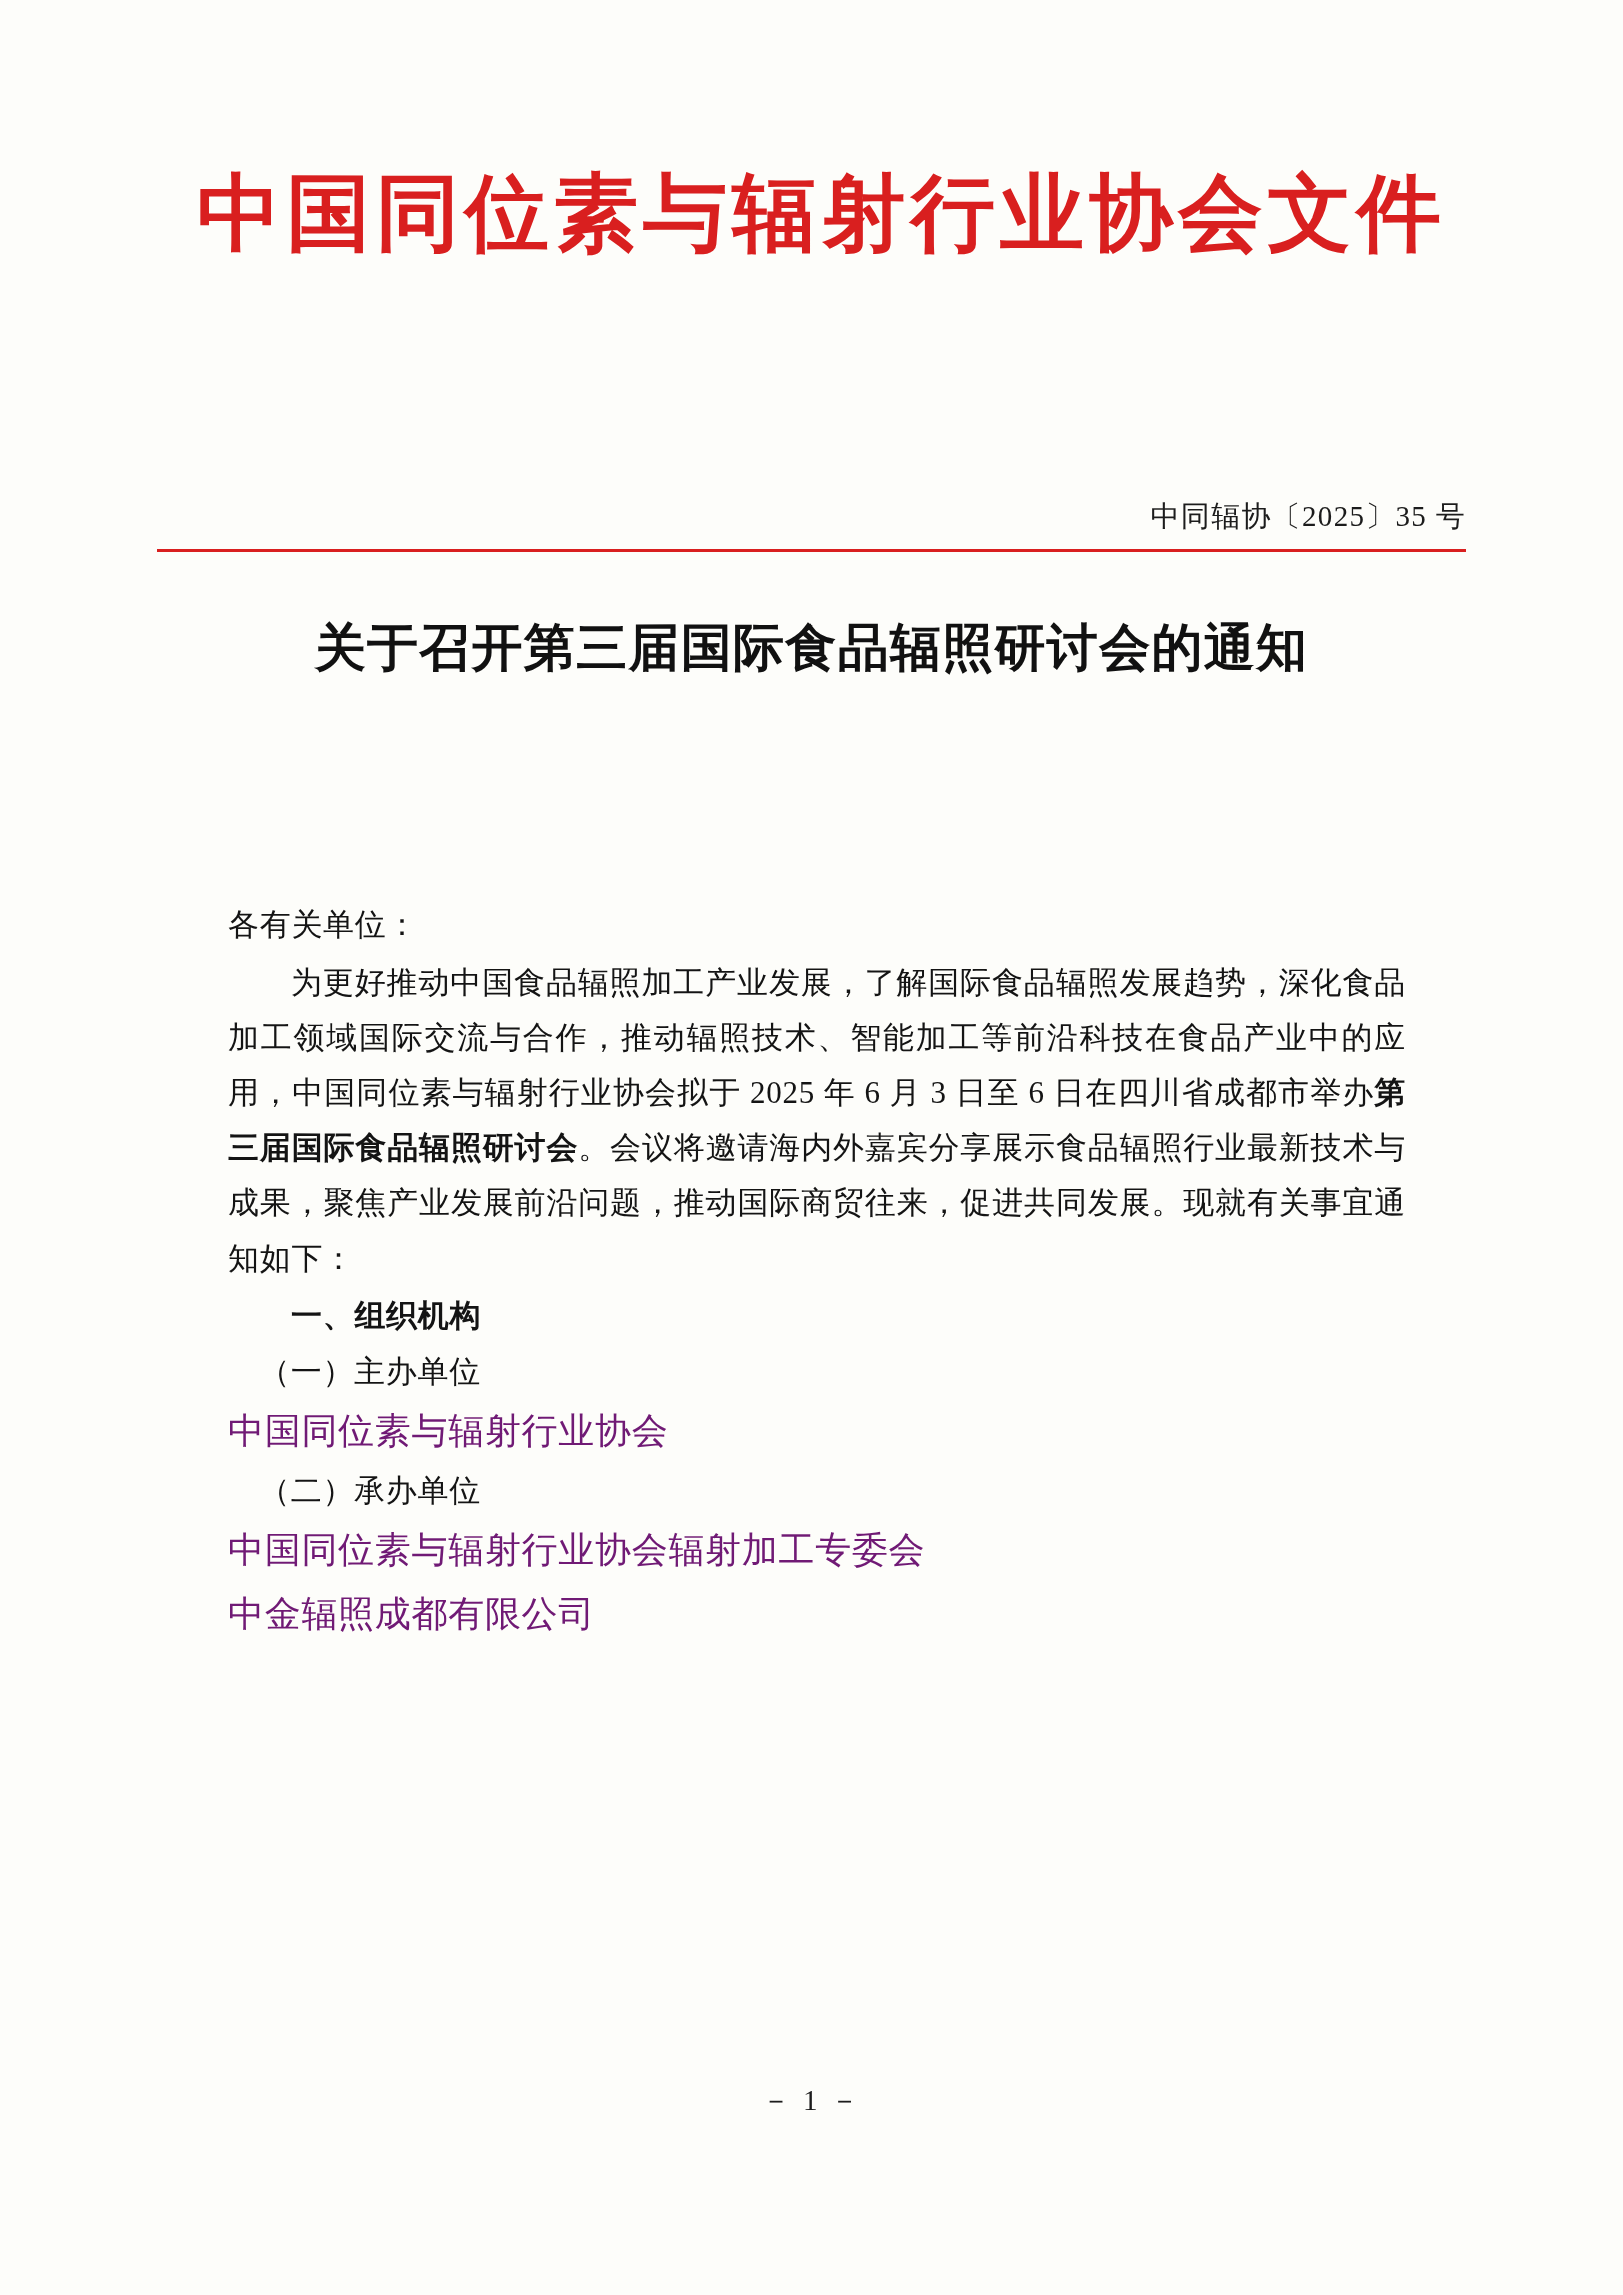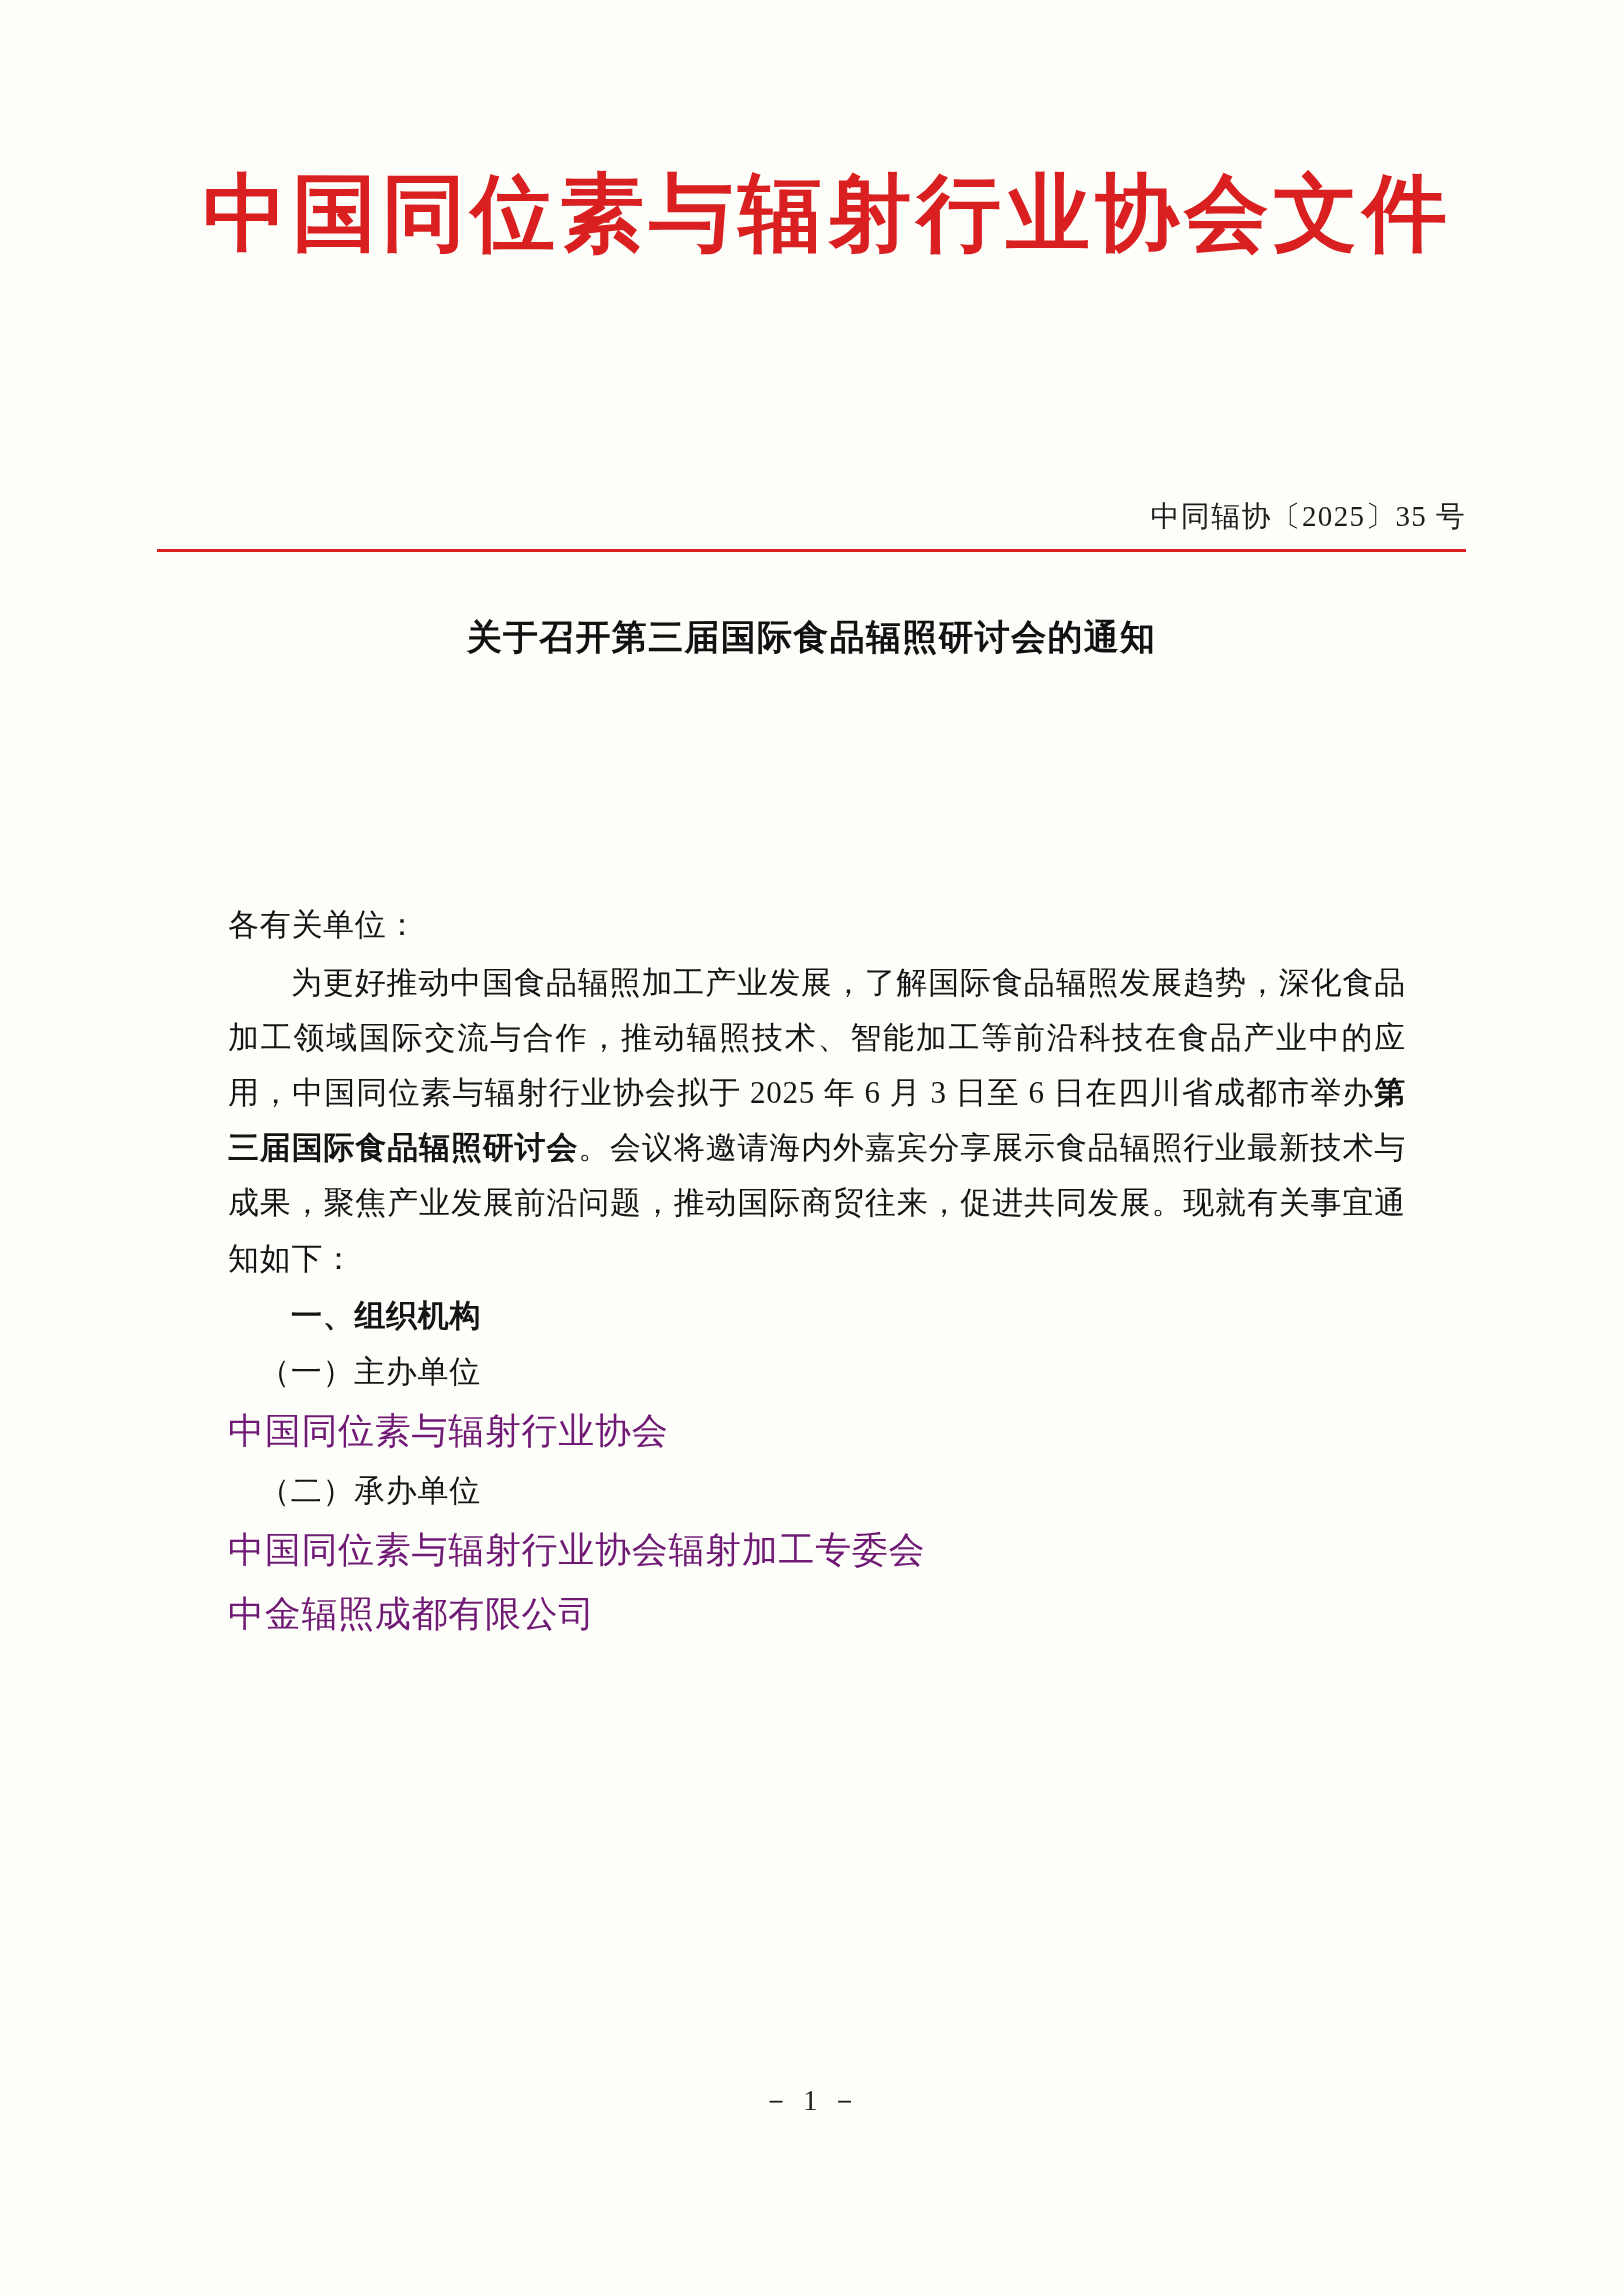--- a/index.html
+++ b/index.html
@@ -31,21 +31,21 @@
     position: absolute;
     left: 157px;
     top: 0;
     width: 1309px;
     height: 2295px;
   }
 
   
   .masthead {
     position: absolute;
-    left: 16px;
+    left: 10px;
     top: 164px;
     width: 1309px;
     text-align: center;
     color: #d91f1f;
     font-family: "Liberation Serif", "DejaVu Serif", serif;
     font-weight: bold;
     font-size: 84px;
     letter-spacing: 5.2px;
     line-height: 1.2;
     white-space: nowrap;
@@ -73,21 +73,21 @@
 
   
   .title-block {
     position: absolute;
     left: 0;
     top: 615px;
     width: 1309px;
     text-align: center;
   }
   .title-line {
-    font-size: 35px;
+    font-size: 51px;
     font-weight: bold;
     letter-spacing: 1.3px;
     line-height: 1.3;
     color: #111;
   }
   .title-sub {
     font-size: 43px;
     font-weight: bold;
     letter-spacing: 1.3px;
     line-height: 1.35;

